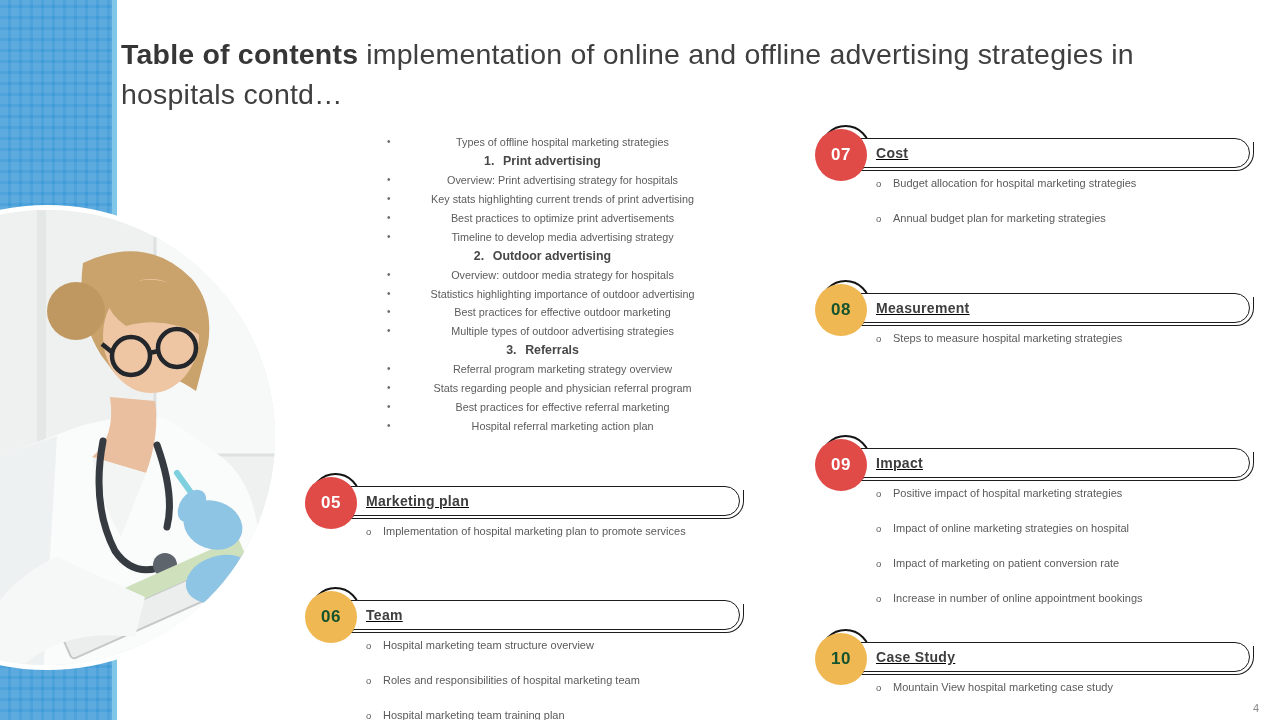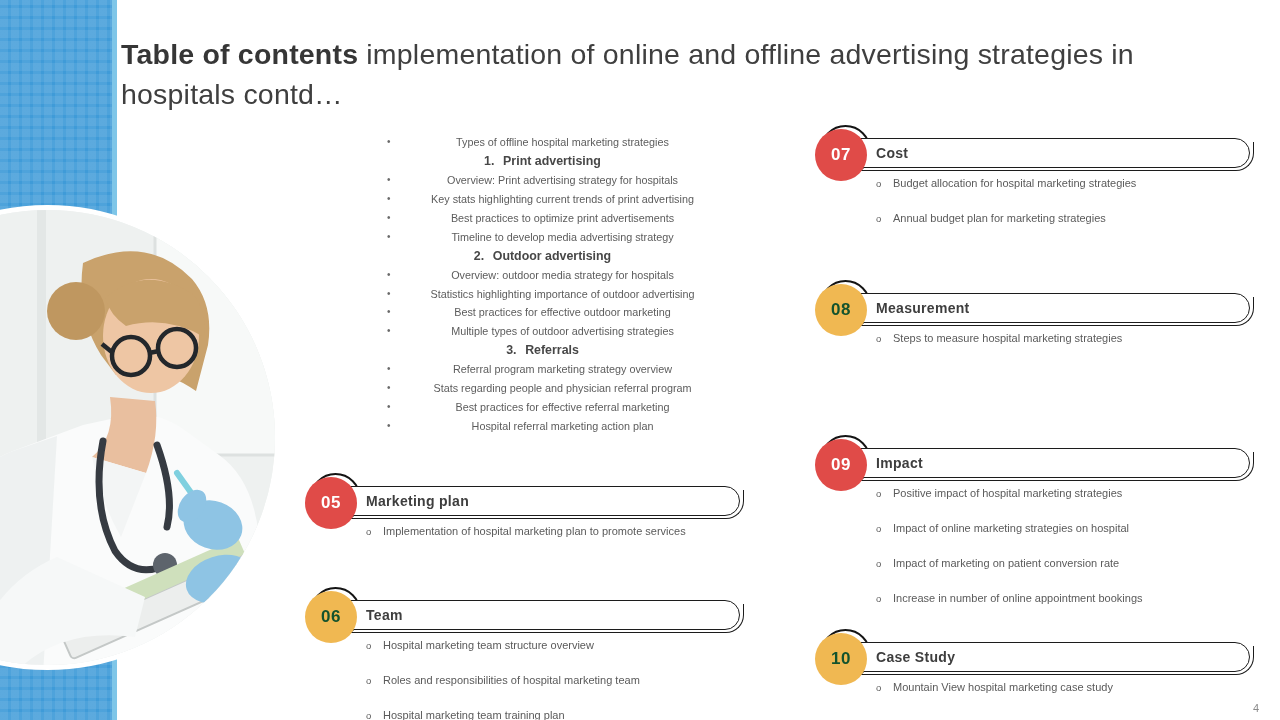--- a/index.html
+++ b/index.html
@@ -51,21 +51,21 @@
     font-size:10px; color:#6a6a6a;
   }
   .o-row.head { font-size:12.4px; font-weight:700; color:#474747; }
   .o-row.head .num { display:inline-block; width:19px; margin-left:5px; }
 
   
   .toc-section { position:absolute; width:470px; z-index:3; }
   .pill {
     position:absolute; left:26px; top:9px; width:409px; height:30px;
     background:#ffffff; border:1.6px solid #1c1c1c; border-radius:16px;
-    display:flex; align-items:center; z-index:2;
+    display:flex; align-items:center; z-index:2;text-decoration:underline;
   }
   .pill::after {
     content:""; position:absolute; left:18px; right:-5px; top:3px; height:100%;
     border-bottom:1.5px solid #1c1c1c; border-right:1.5px solid #1c1c1c;
     border-radius:0 0 18px 0; z-index:-1;
   }
   .pill-title { padding-left:34px; font-size:14px; font-weight:700; color:#3E3E3E; letter-spacing:.3px; }
   .badge-ring {
     position:absolute; left:5px; top:-4px; width:51px; height:51px;
     border-radius:50%; border:2.5px solid #141414; z-index:1;

